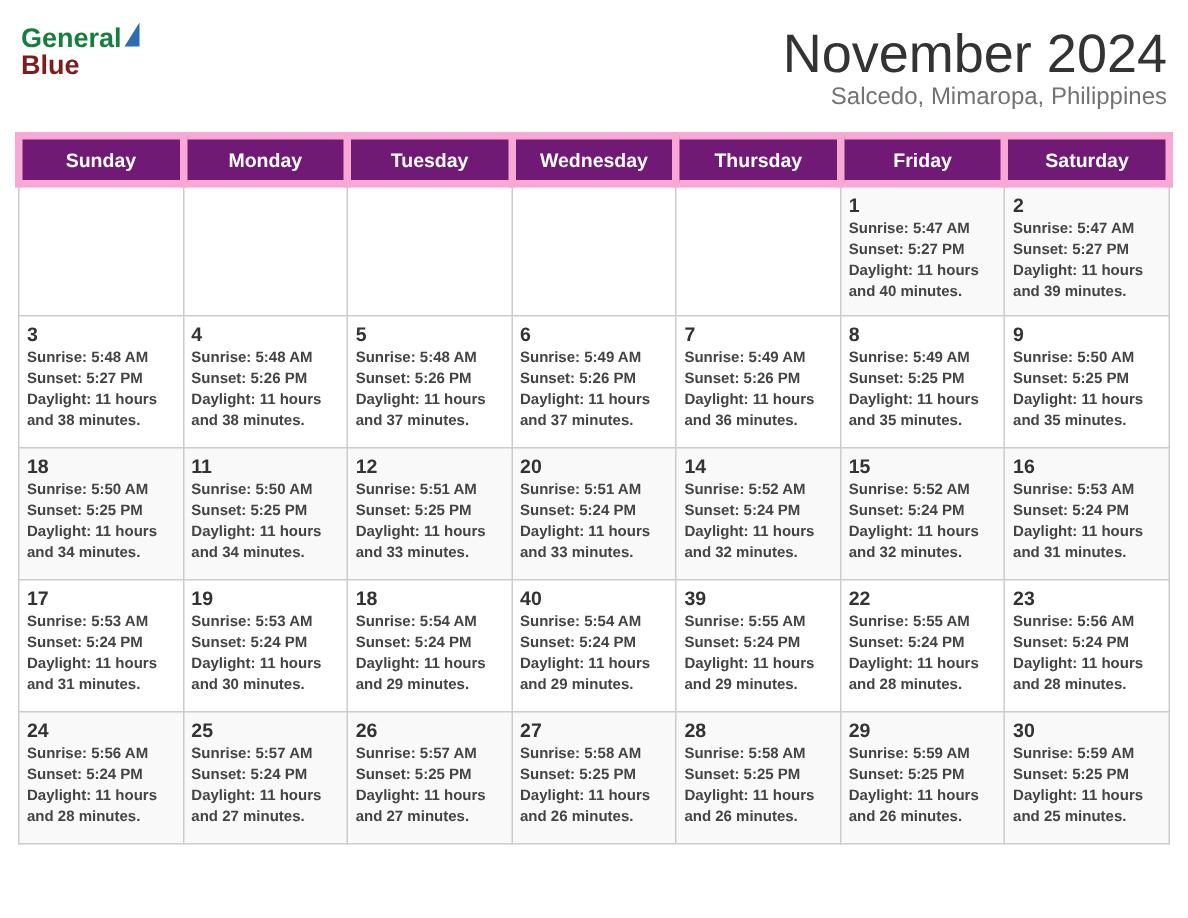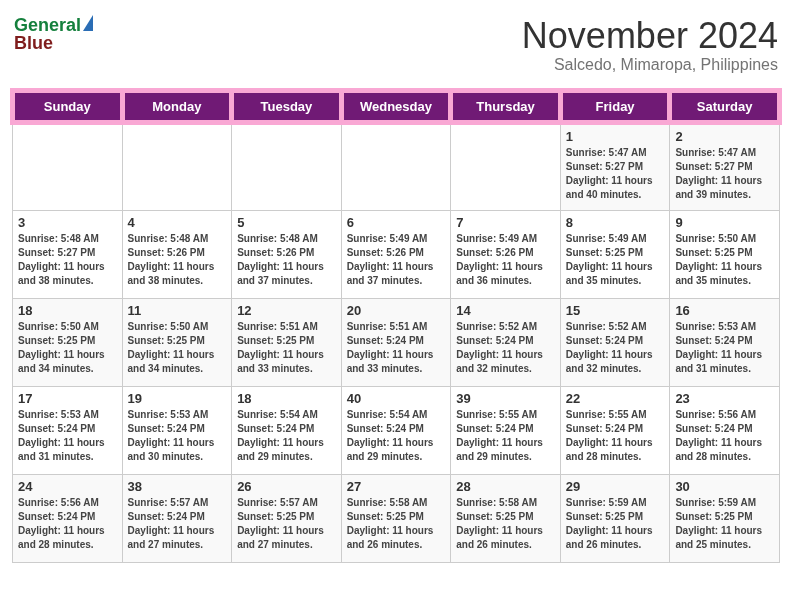--- a/index.html
+++ b/index.html
@@ -311,21 +311,21 @@
       </tr>
       <tr>
         <td>
           <span class="day-number">24</span>
           <div class="day-info" style="white-space: pre-line;">Sunrise: 5:56 AM
 Sunset: 5:24 PM
 Daylight: 11 hours
 and 28 minutes.</div>
         </td>
         <td>
-          <span class="day-number">38</span>
+          <span class="day-number">25</span>
           <div class="day-info" style="white-space: pre-line;">Sunrise: 5:57 AM
 Sunset: 5:24 PM
 Daylight: 11 hours
 and 27 minutes.</div>
         </td>
         <td>
           <span class="day-number">26</span>
           <div class="day-info" style="white-space: pre-line;">Sunrise: 5:57 AM
 Sunset: 5:25 PM
 Daylight: 11 hours

